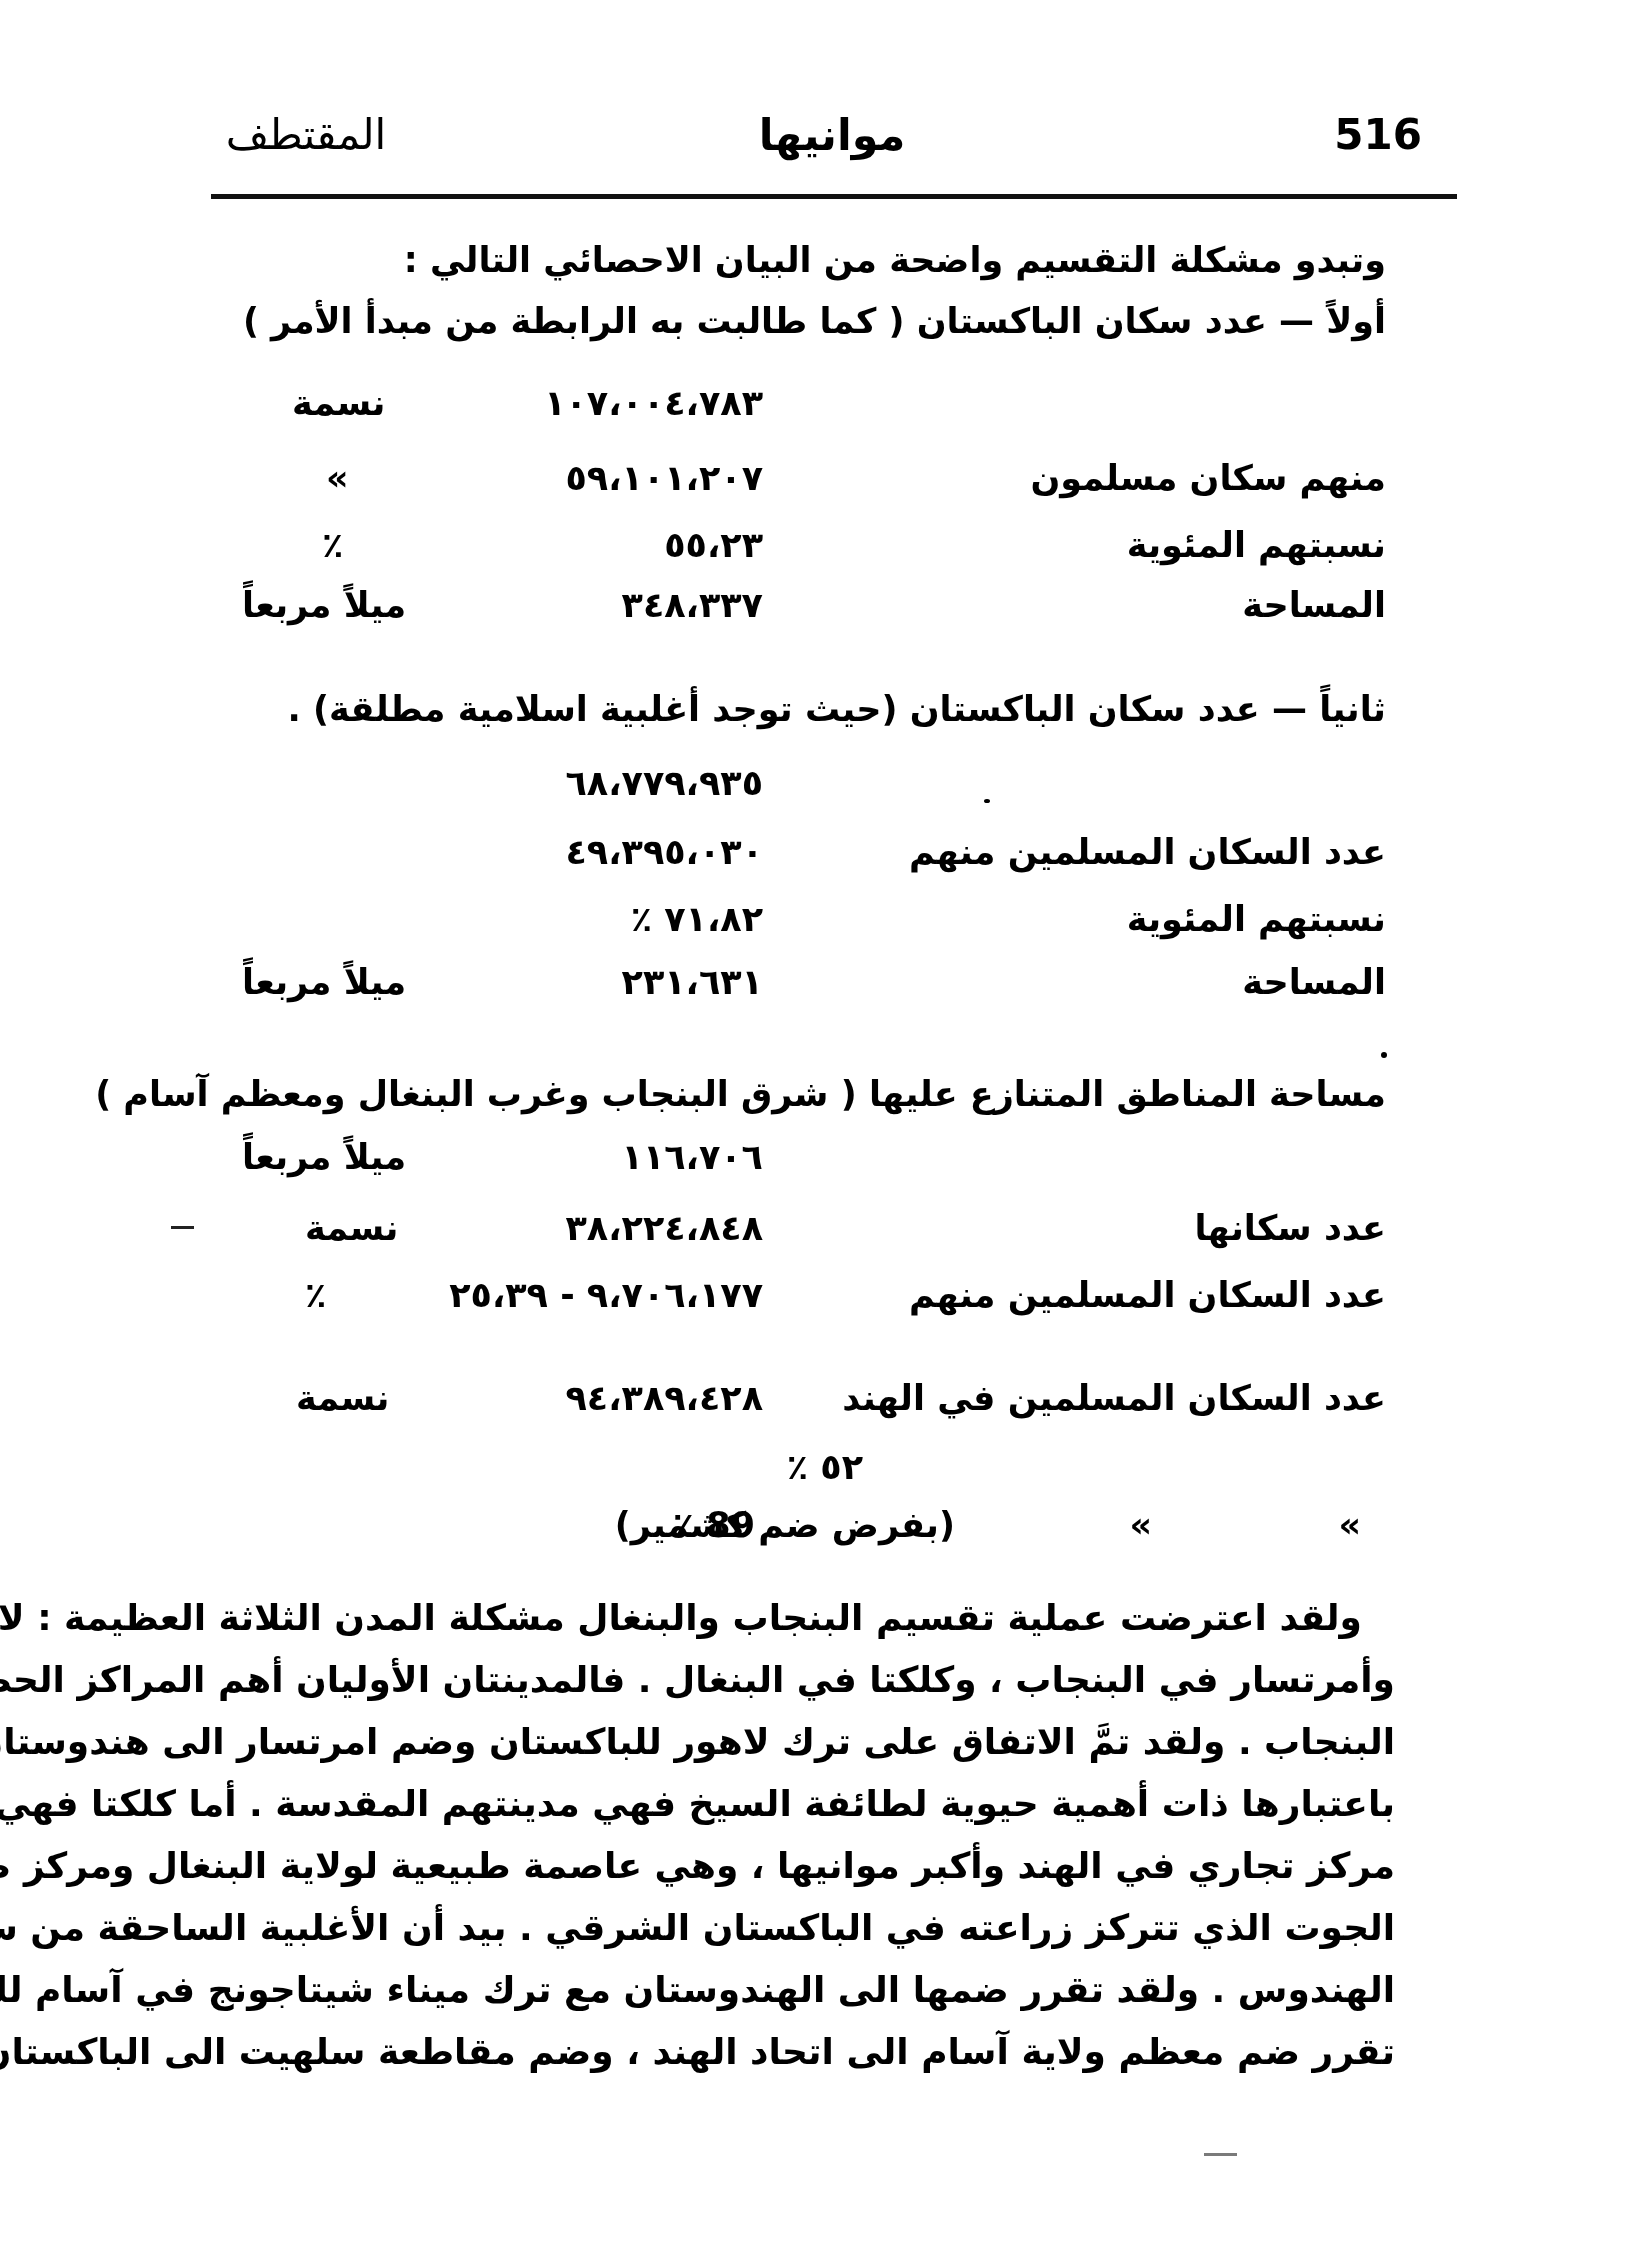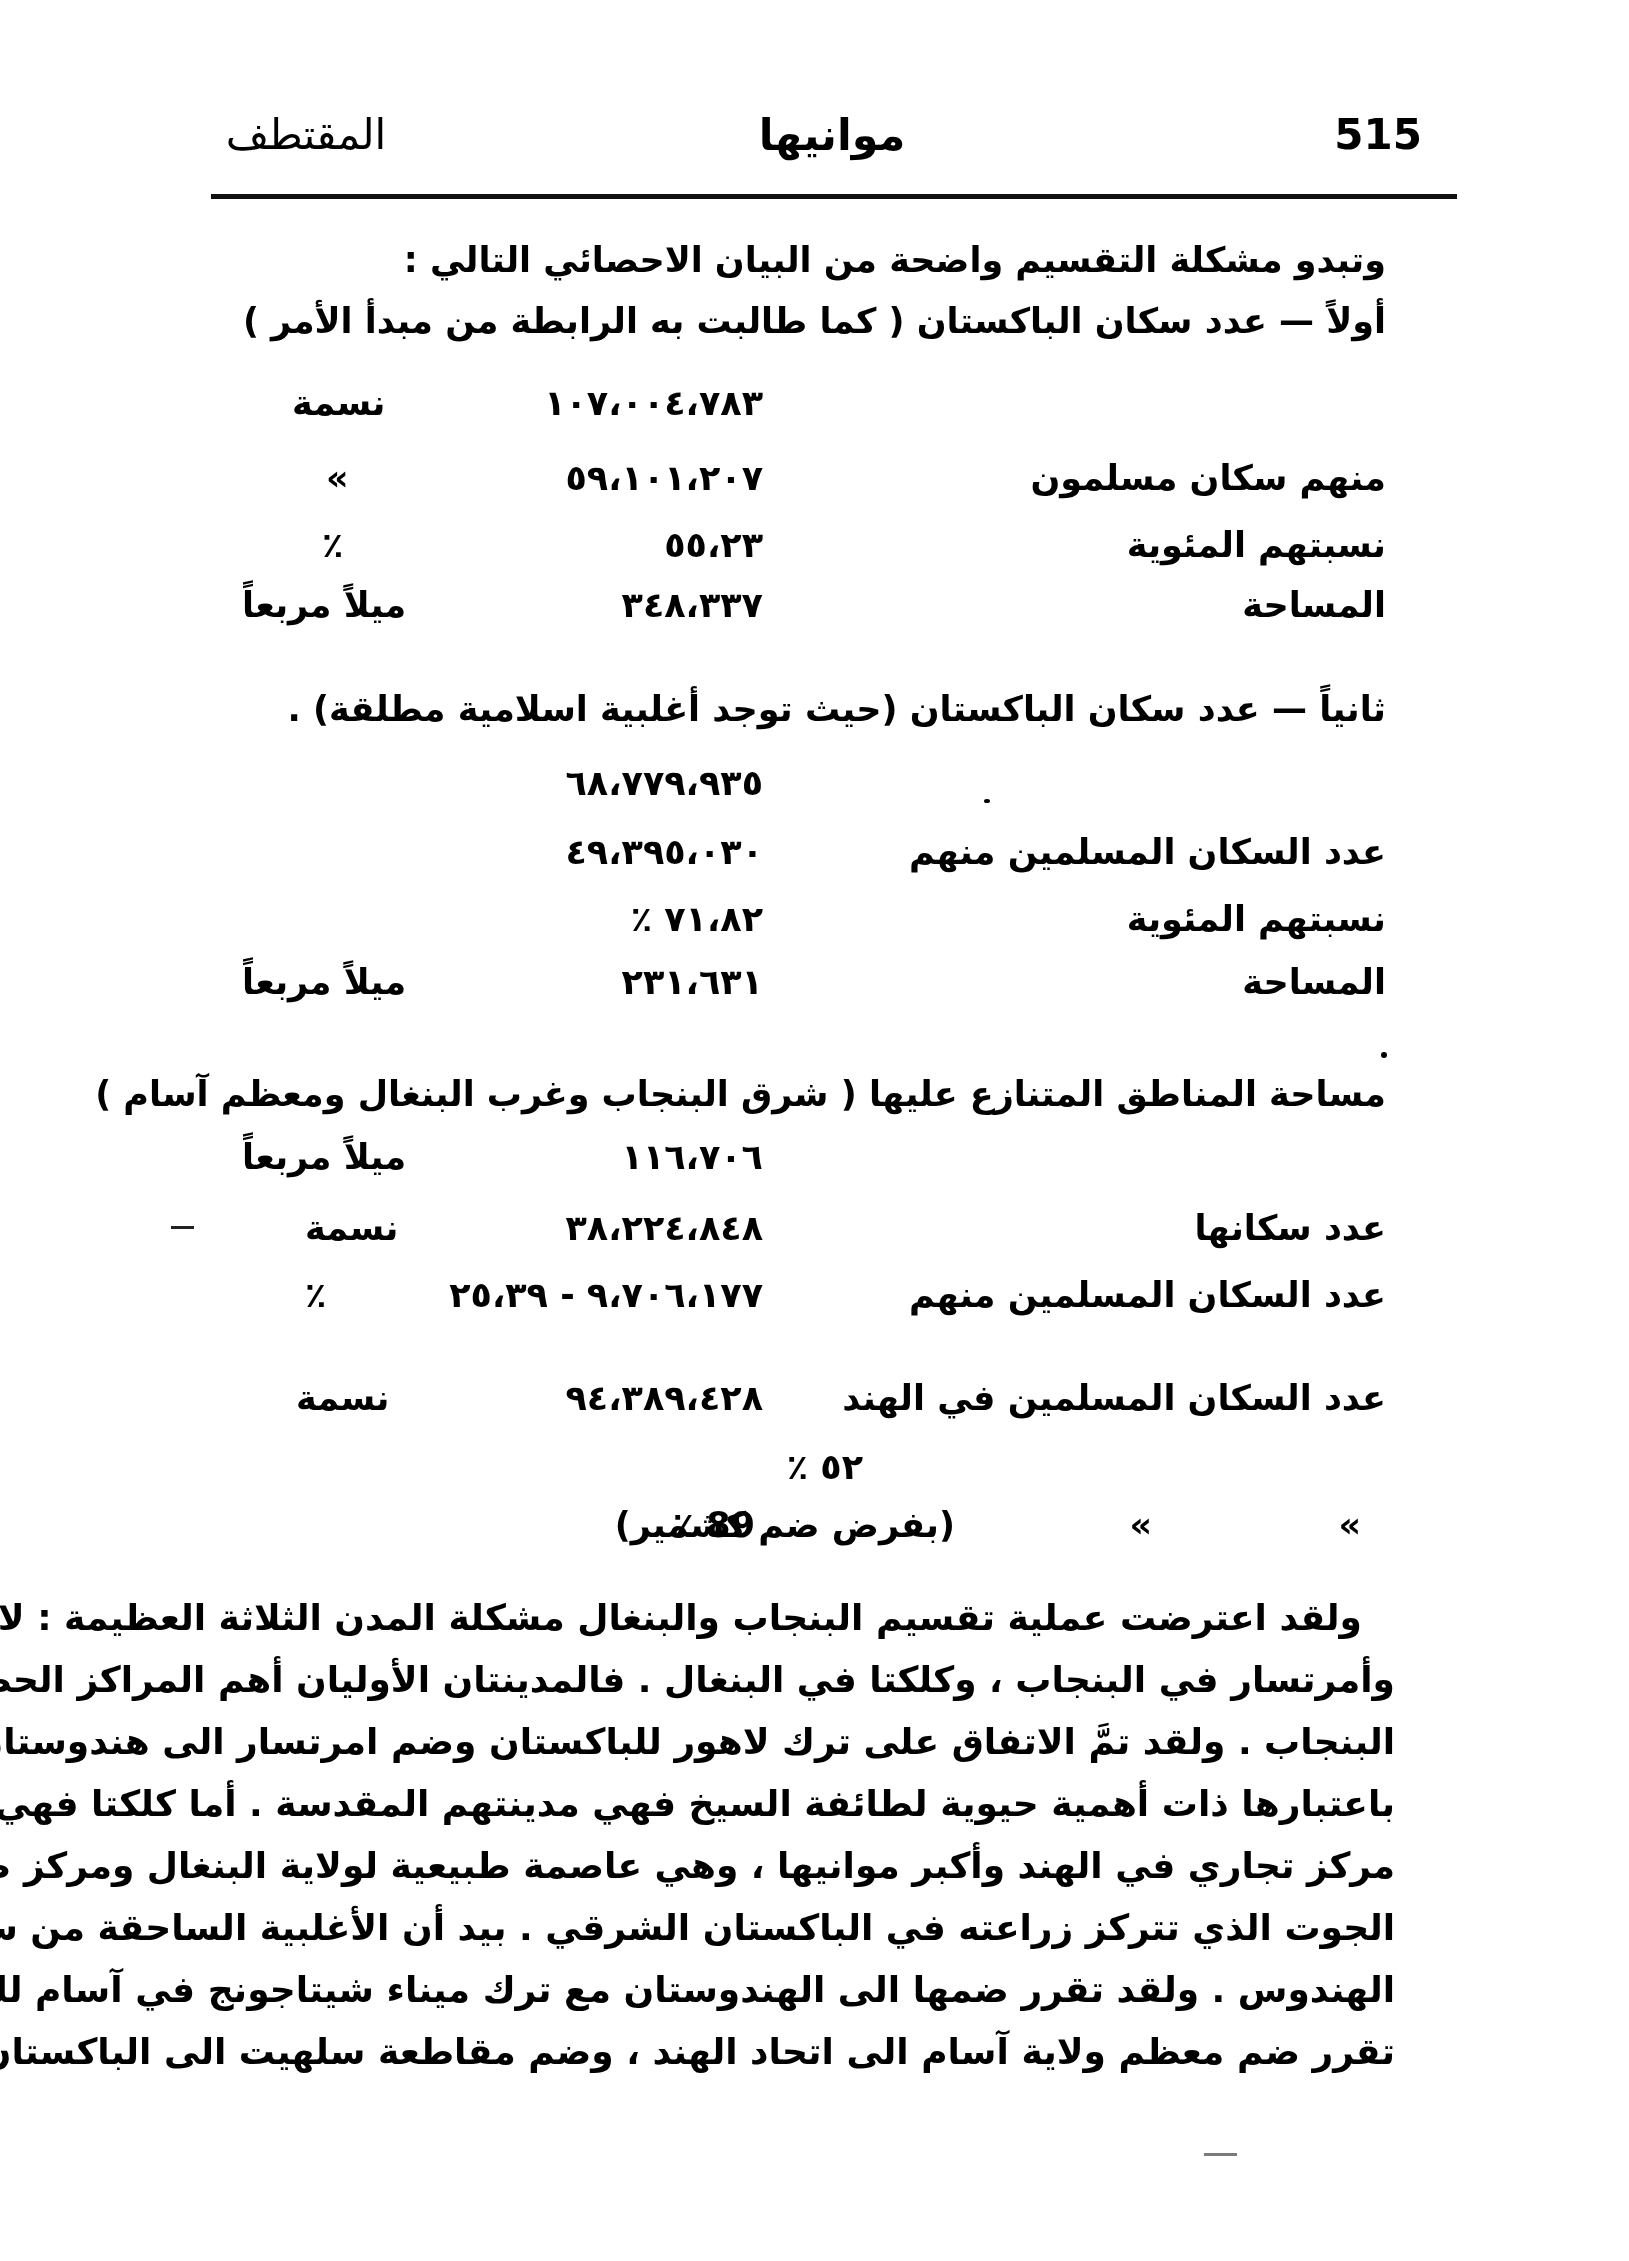--- a/index.html
+++ b/index.html
@@ -131,21 +131,21 @@
       height: 2.5px;
       background: #222;
     }
   </style>
 </head>
 <body>
 
 <div class="page">
 
   <div class="running-head">
-    <span class="rh-page-number">515</span>
+    <span class="rh-page-number">516</span>
     <span class="rh-title">موانيها</span>
     <span class="rh-journal">المقتطف</span>
   </div>
   <div class="head-rule"></div>
 
   <div class="line" style="top:304px;">أولاً — عدد سكان الباكستان ( كما طالبت به الرابطة من مبدأ الأمر )</div>
 
   <div class="line" style="top:243px;">وتبدو مشكلة التقسيم واضحة من البيان الاحصائي التالي :</div>
 
   <div class="stat-row" style="top:383px;">

